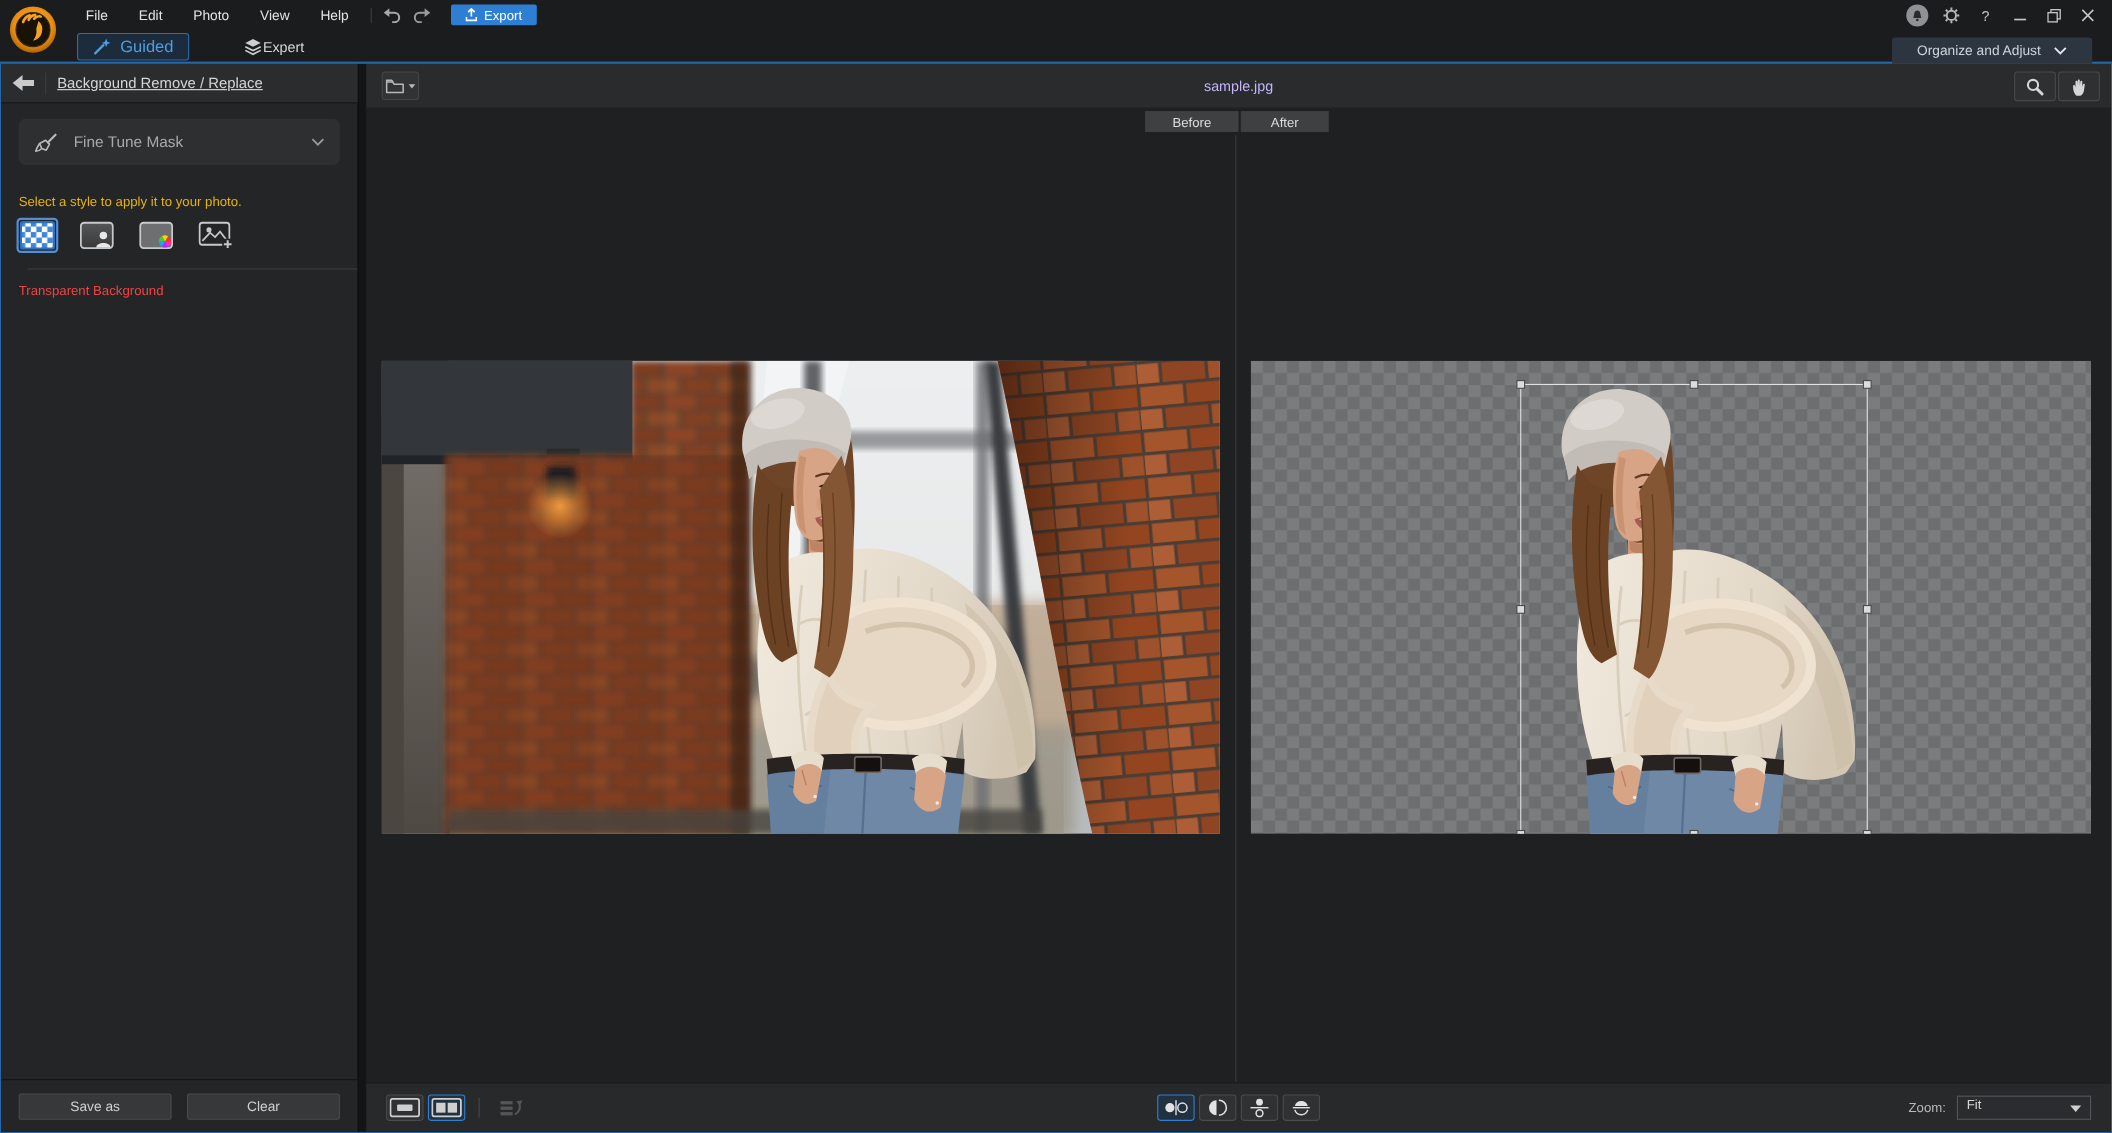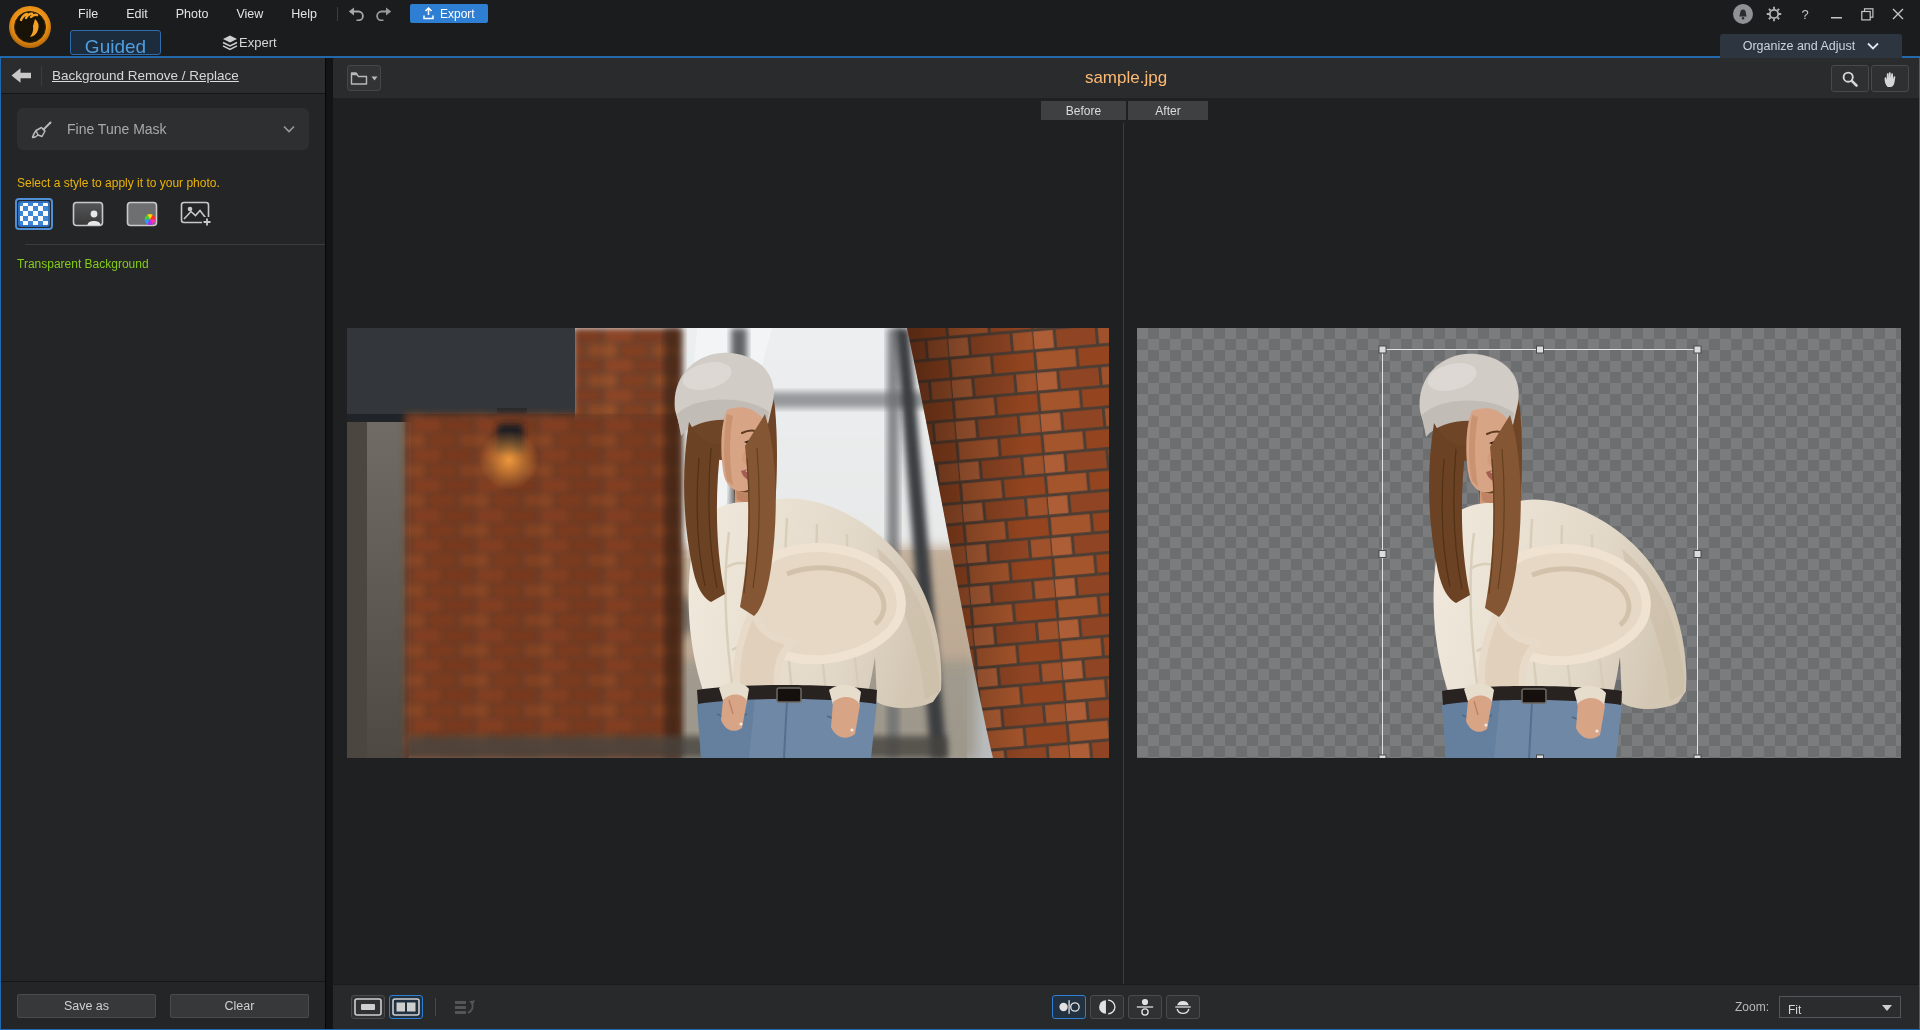--- a/index.html
+++ b/index.html
@@ -15,66 +15,66 @@
   .logo { position:absolute; left:7px; top:4px; width:46px; height:46px; }
   .menu-row { position:absolute; left:64px; top:0; height:27px; display:flex; align-items:center; gap:0; }
   .menu-item { padding:0 14px; font-size:12.5px; color:#e3e3e3; cursor:default; }
   .vsep { width:1px; height:14px; background:#3d3e40; margin:0 6px; }
   .histbtn { width:26px; height:20px; display:flex; align-items:center; justify-content:center; }
   .export-btn { margin-left:14px; height:19px; padding:0 13px; background:#2e7fd4; border-radius:2px; display:flex; align-items:center; gap:6px; color:#fff; font-size:12px; }
   .win-icons { position:absolute; right:10px; top:2px; height:24px; display:flex; align-items:center; gap:7px; }
   .win-icons .wbtn { width:24px; height:22px; display:flex; align-items:center; justify-content:center; color:#c6c6c6; font-size:13px; }
   .bell-circle { width:20px; height:20px; border-radius:50%; background:#8f9194; display:flex; align-items:center; justify-content:center; }
   .tab-row { position:absolute; left:0; top:28px; right:0; height:28px; }
-  .guided-tab { position:absolute; left:70px; top:2px; width:91px; height:25px; border:1px solid #2e6cab; background:#1d2c3d; border-radius:3px; display:flex; align-items:center; justify-content:center; gap:8px; color:#4f9fe0; font-size:19px;flex-direction:column; }
+  .guided-tab { position:absolute; left:70px; top:2px; width:102px; height:25px; border:1px solid #2e6cab; background:#1d2c3d; border-radius:3px; display:flex; align-items:center; justify-content:center; gap:8px; color:#4f9fe0; font-size:15px; }
   .expert-tab { position:absolute; left:213px; top:2px; height:25px; display:flex; align-items:center; gap:0; color:#d6d6d6; font-size:13px; padding:0 8px; }
   .workspace-dd { position:absolute; right:18px; top:6px; width:182px; height:24px; background:#2c3540; border-radius:3px 3px 0 0; display:flex; align-items:center; justify-content:center; gap:12px; color:#ccd4db; font-size:12.5px; }
   
   .content { position:absolute; top:58px; left:0; right:0; bottom:0; background:#131415; border-left:1px solid #2368ad; border-right:1px solid #2368ad; border-bottom:1px solid #2368ad; }
   
   .sidebar { position:absolute; left:0; top:0; bottom:0; width:325px; background:#242527; border-right:1px solid #060708; }
   .sb-header { height:36px; background:#2b2c2e; border-bottom:1px solid #141516; display:flex; align-items:center; padding:12px 10px;text-decoration:underline; }
   .sb-header .vsep { height:20px; background:#3c3c3e; margin:0 10px; }
   .sb-title { font-size:13.5px; color:#d6d6d6; }
   .finetune-btn { margin:14px 16px 0 16px; height:42px; background:#2e2f31; border-radius:6px; display:flex; align-items:center; padding:0 14px; }
   .finetune-btn .lbl { margin-left:14px; font-size:14px; color:#a9a9a9; }
   .finetune-btn .chev { margin-left:auto; }
   .style-hint { margin:26px 16px 10px 16px; font-size:12px; color:#eab308; }
   .styles-row { margin:2px 16px 0 16px; display:flex; gap:20px; align-items:center; }
   .style-btn { width:34px; height:28px; display:flex; align-items:center; justify-content:center; border-radius:3px; }
   .style-btn.selected { outline:2px solid #4f8fd6; outline-offset:0; border-radius:2px; }
   .sb-divider { margin:16px 0 0 24px; border-top:1px solid #3b3c3e; }
-  .style-label { margin:12px 16px; font-size:12px; color:#84cc16; }
+  .style-label { margin:12px 16px; font-size:12px; color:#ef4444; }
   .sb-footer { position:absolute; left:0; right:0; bottom:0; height:48px; border-top:1px solid #151617; display:flex; align-items:center; gap:14px; padding:0 16px; background:#242527; }
   .sb-footer .btn { flex:1; height:24px; background:#37383a; border:1px solid #4a4b4d; border-radius:2px; color:#d0d0d0; font-size:12.5px; display:flex; align-items:center; justify-content:center; }
   
   .viewer { position:absolute; left:332px; top:0; right:0; bottom:0; background:#202122; }
   .viewer-header { position:absolute; top:0; left:0; right:0; height:40px; background:#2a2b2d; }
   .folder-btn { position:absolute; left:14px; top:7px; width:34px; height:26px; background:#323335; border:1px solid #454648; border-radius:3px; display:flex; align-items:center; justify-content:center; gap:3px; }
-  .filename { position:absolute; left:0; right:0; top:0; height:40px; display:flex; align-items:center; justify-content:center; font-size:17px; color:#fdba74; pointer-events:none; }
+  .filename { position:absolute; left:0; right:0; top:0; height:40px; display:flex; align-items:center; justify-content:center; font-size:13px; color:#c4b5fd; pointer-events:none; }
   .nav-tools { position:absolute; right:10px; top:7px; display:flex; gap:2px; }
   .nav-tools .tool { width:38px; height:27px; background:#2f3032; border:1px solid #48494b; border-radius:3px; display:flex; align-items:center; justify-content:center; }
   .canvas { position:absolute; top:40px; left:0; right:0; bottom:45px; background:#1f2021; overflow:hidden; }
   .cmp-tab { position:absolute; top:3px; height:19px; background:#3f4042; color:#dcdcdc; font-size:12px; display:flex; align-items:center; justify-content:center; }
   .cmp-before { left:708px; width:85px; }
   .cmp-after  { left:795px; width:80px; }
   .pane-divider { position:absolute; left:790px; top:25px; bottom:0; width:1px; background:#3a3b3d; }
   .photo-before { position:absolute; left:14px; top:230px; width:762px; height:430px; }
   .photo-after  { position:absolute; left:804px; top:230px; width:764px; height:430px; }
   .viewer-toolbar { position:absolute; left:0; right:0; bottom:0; height:45px; background:#28292b; border-top:1px solid #1a1b1c; }
   .tb-group { position:absolute; top:10px; display:flex; align-items:center; gap:4px; }
   .view-group { left:18px; }
   .compare-group { left:719px; }
   .tbtn { width:34px; height:24px; background:#303133; border:1px solid #4a4b4d; border-radius:3px; display:flex; align-items:center; justify-content:center; }
   .tbtn.selected { border-color:#2f7fd4; background:#223140; }
   .tb-sep { width:1px; height:18px; background:#48494b; margin:0 8px; }
   .ghost { background:transparent; border:none; }
   .zoom-group { position:absolute; right:18px; top:11px; display:flex; align-items:center; gap:10px; }
   .zoom-lbl { font-size:12px; color:#b9b9b9; }
-  .zoom-dd { width:122px; height:22px; background:#2b2c2e; border:1px solid #55565a; display:flex; align-items:flex-end; padding:0 8px; font-size:12px; color:#d6d6d6; position:relative; }
+  .zoom-dd { width:122px; height:22px; background:#2b2c2e; border:1px solid #55565a; display:flex; align-items:flex-start; padding:0 8px; font-size:12px; color:#d6d6d6; position:relative; }
   .zoom-dd .tri { position:absolute; right:8px; top:8px; width:0; height:0; border-left:5px solid transparent; border-right:5px solid transparent; border-top:6px solid #cfcfcf; }
 </style>
 </head>
 <body>
 
 <div class="topbar">
   <div class="logo">
     <svg width="46" height="46" viewBox="0 0 46 46">
       <defs>
         <radialGradient id="logoG" cx="50%" cy="42%" r="60%">

